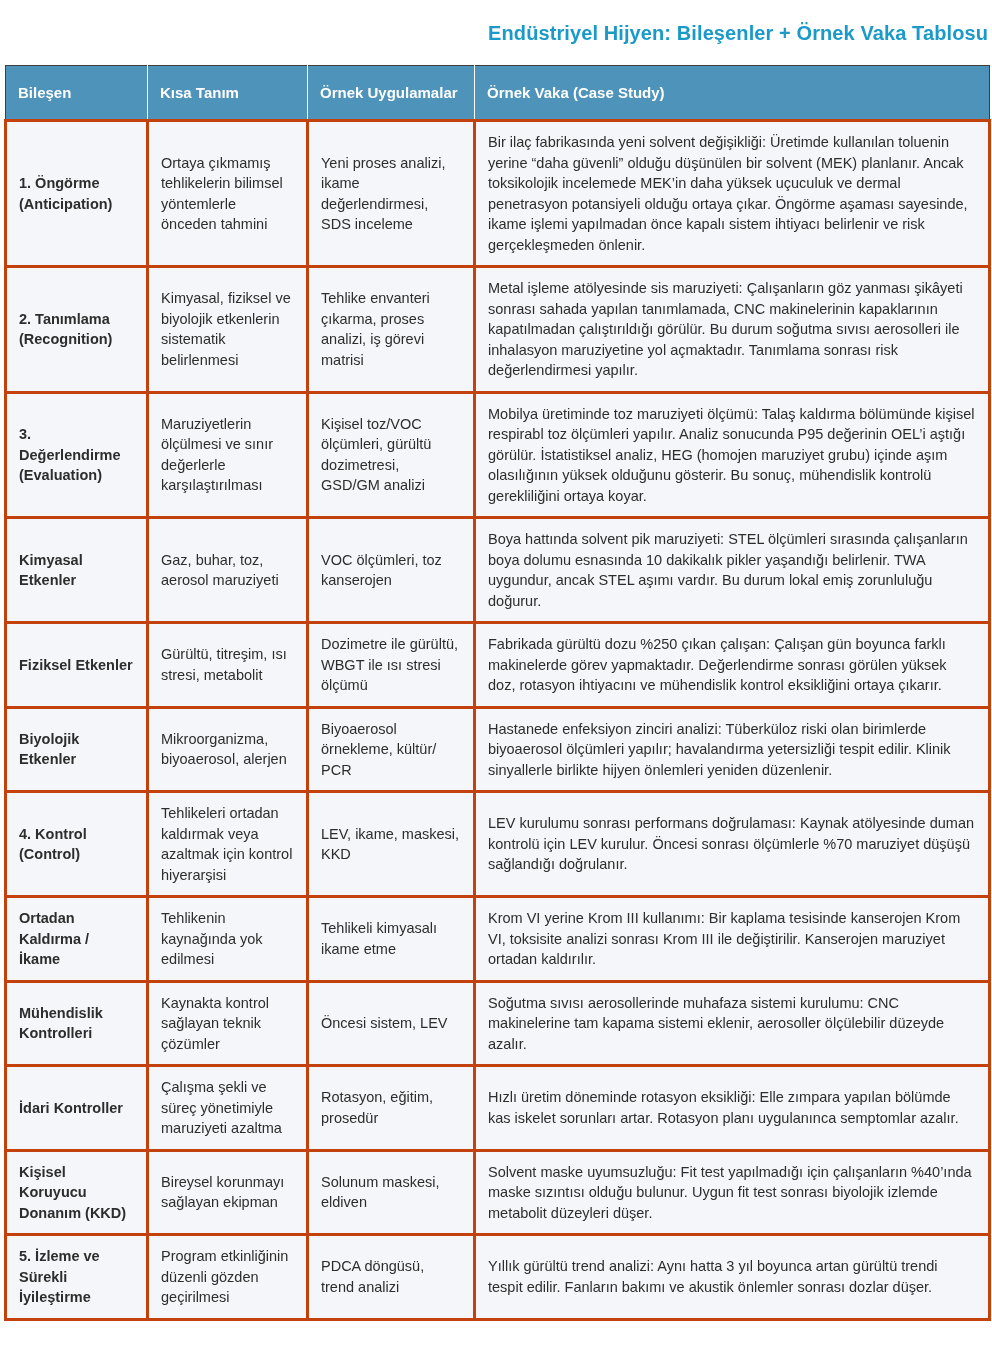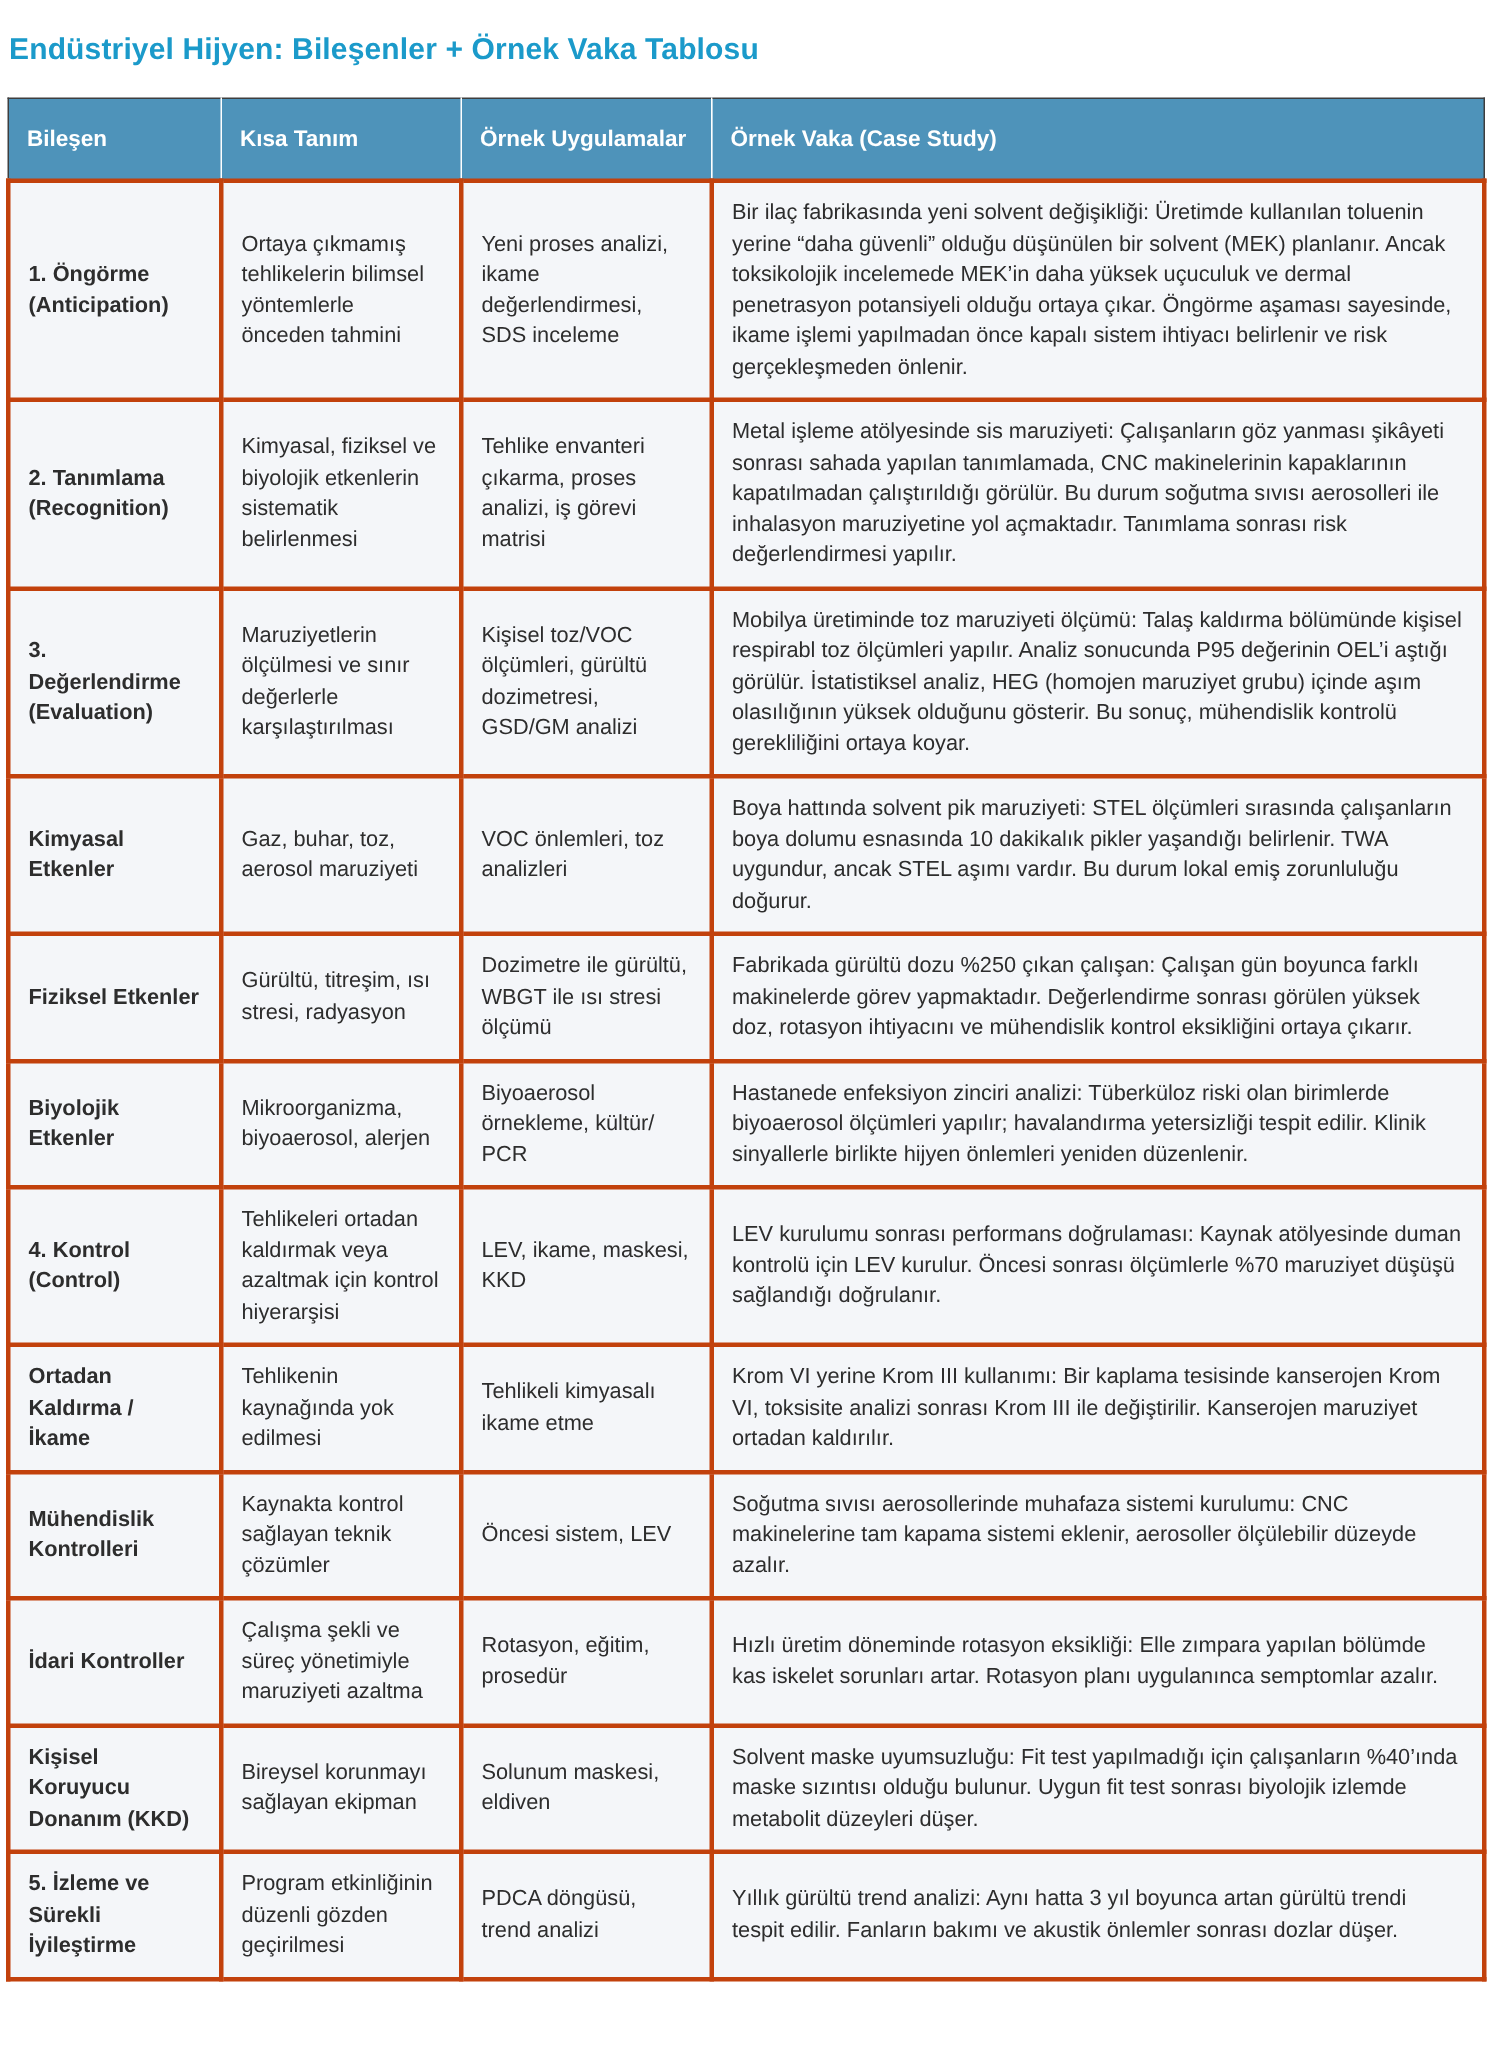--- a/index.html
+++ b/index.html
@@ -10,20 +10,21 @@
     font-family: "Liberation Sans", "DejaVu Sans", sans-serif;
     color: #2d2d2d;
   }
   .page { padding: 12px 4px 40px 4px; }
   .doc-title {
     color: #1b9aca;
     font-size: 20px;
     font-weight: bold;
     margin: 10px 0 20px 2px;
     letter-spacing: 0.1px;
+    text-align: right;
   }
   table.case-table {
     border-collapse: collapse;
     width: 984px;
     table-layout: fixed;
   }
   col.c1 { width: 142px; }
   col.c2 { width: 160px; }
   col.c3 { width: 167px; }
   col.c4 { width: 515px; }
@@ -90,26 +91,26 @@
       </tr>
       <tr>
         <td class="c-component">3. Değerlendirme (Evaluation)</td>
         <td>Maruziyetlerin ölçülmesi ve sınır değerlerle karşılaştırılması</td>
         <td>Kişisel toz/VOC ölçümleri, gürültü dozimetresi, GSD/GM analizi</td>
         <td>Mobilya üretiminde toz maruziyeti ölçümü: Talaş kaldırma bölümünde kişisel respirabl toz ölçümleri yapılır. Analiz sonucunda P95 değerinin OEL’i aştığı görülür. İstatistiksel analiz, HEG (homojen maruziyet grubu) içinde aşım olasılığının yüksek olduğunu gösterir. Bu sonuç, mühendislik kontrolü gerekliliğini ortaya koyar.</td>
       </tr>
       <tr>
         <td class="c-component">Kimyasal Etkenler</td>
         <td>Gaz, buhar, toz, aerosol maruziyeti</td>
-        <td>VOC önlemleri, toz analizleri</td>
+        <td>VOC ölçümleri, toz kanserojen</td>
         <td>Boya hattında solvent pik maruziyeti: STEL ölçümleri sırasında çalışanların boya dolumu esnasında 10 dakikalık pikler yaşandığı belirlenir. TWA uygundur, ancak STEL aşımı vardır. Bu durum lokal emiş zorunluluğu doğurur.</td>
       </tr>
       <tr>
         <td class="c-component">Fiziksel Etkenler</td>
-        <td>Gürültü, titreşim, ısı stresi, radyasyon</td>
+        <td>Gürültü, titreşim, ısı stresi, metabolit</td>
         <td>Dozimetre ile gürültü, WBGT ile ısı stresi ölçümü</td>
         <td>Fabrikada gürültü dozu %250 çıkan çalışan: Çalışan gün boyunca farklı makinelerde görev yapmaktadır. Değerlendirme sonrası görülen yüksek doz, rotasyon ihtiyacını ve mühendislik kontrol eksikliğini ortaya çıkarır.</td>
       </tr>
       <tr>
         <td class="c-component">Biyolojik Etkenler</td>
         <td>Mikroorganizma, biyoaerosol, alerjen</td>
         <td>Biyoaerosol örnekleme, kültür/ PCR</td>
         <td>Hastanede enfeksiyon zinciri analizi: Tüberküloz riski olan birimlerde biyoaerosol ölçümleri yapılır; havalandırma yetersizliği tespit edilir. Klinik sinyallerle birlikte hijyen önlemleri yeniden düzenlenir.</td>
       </tr>
       <tr>

